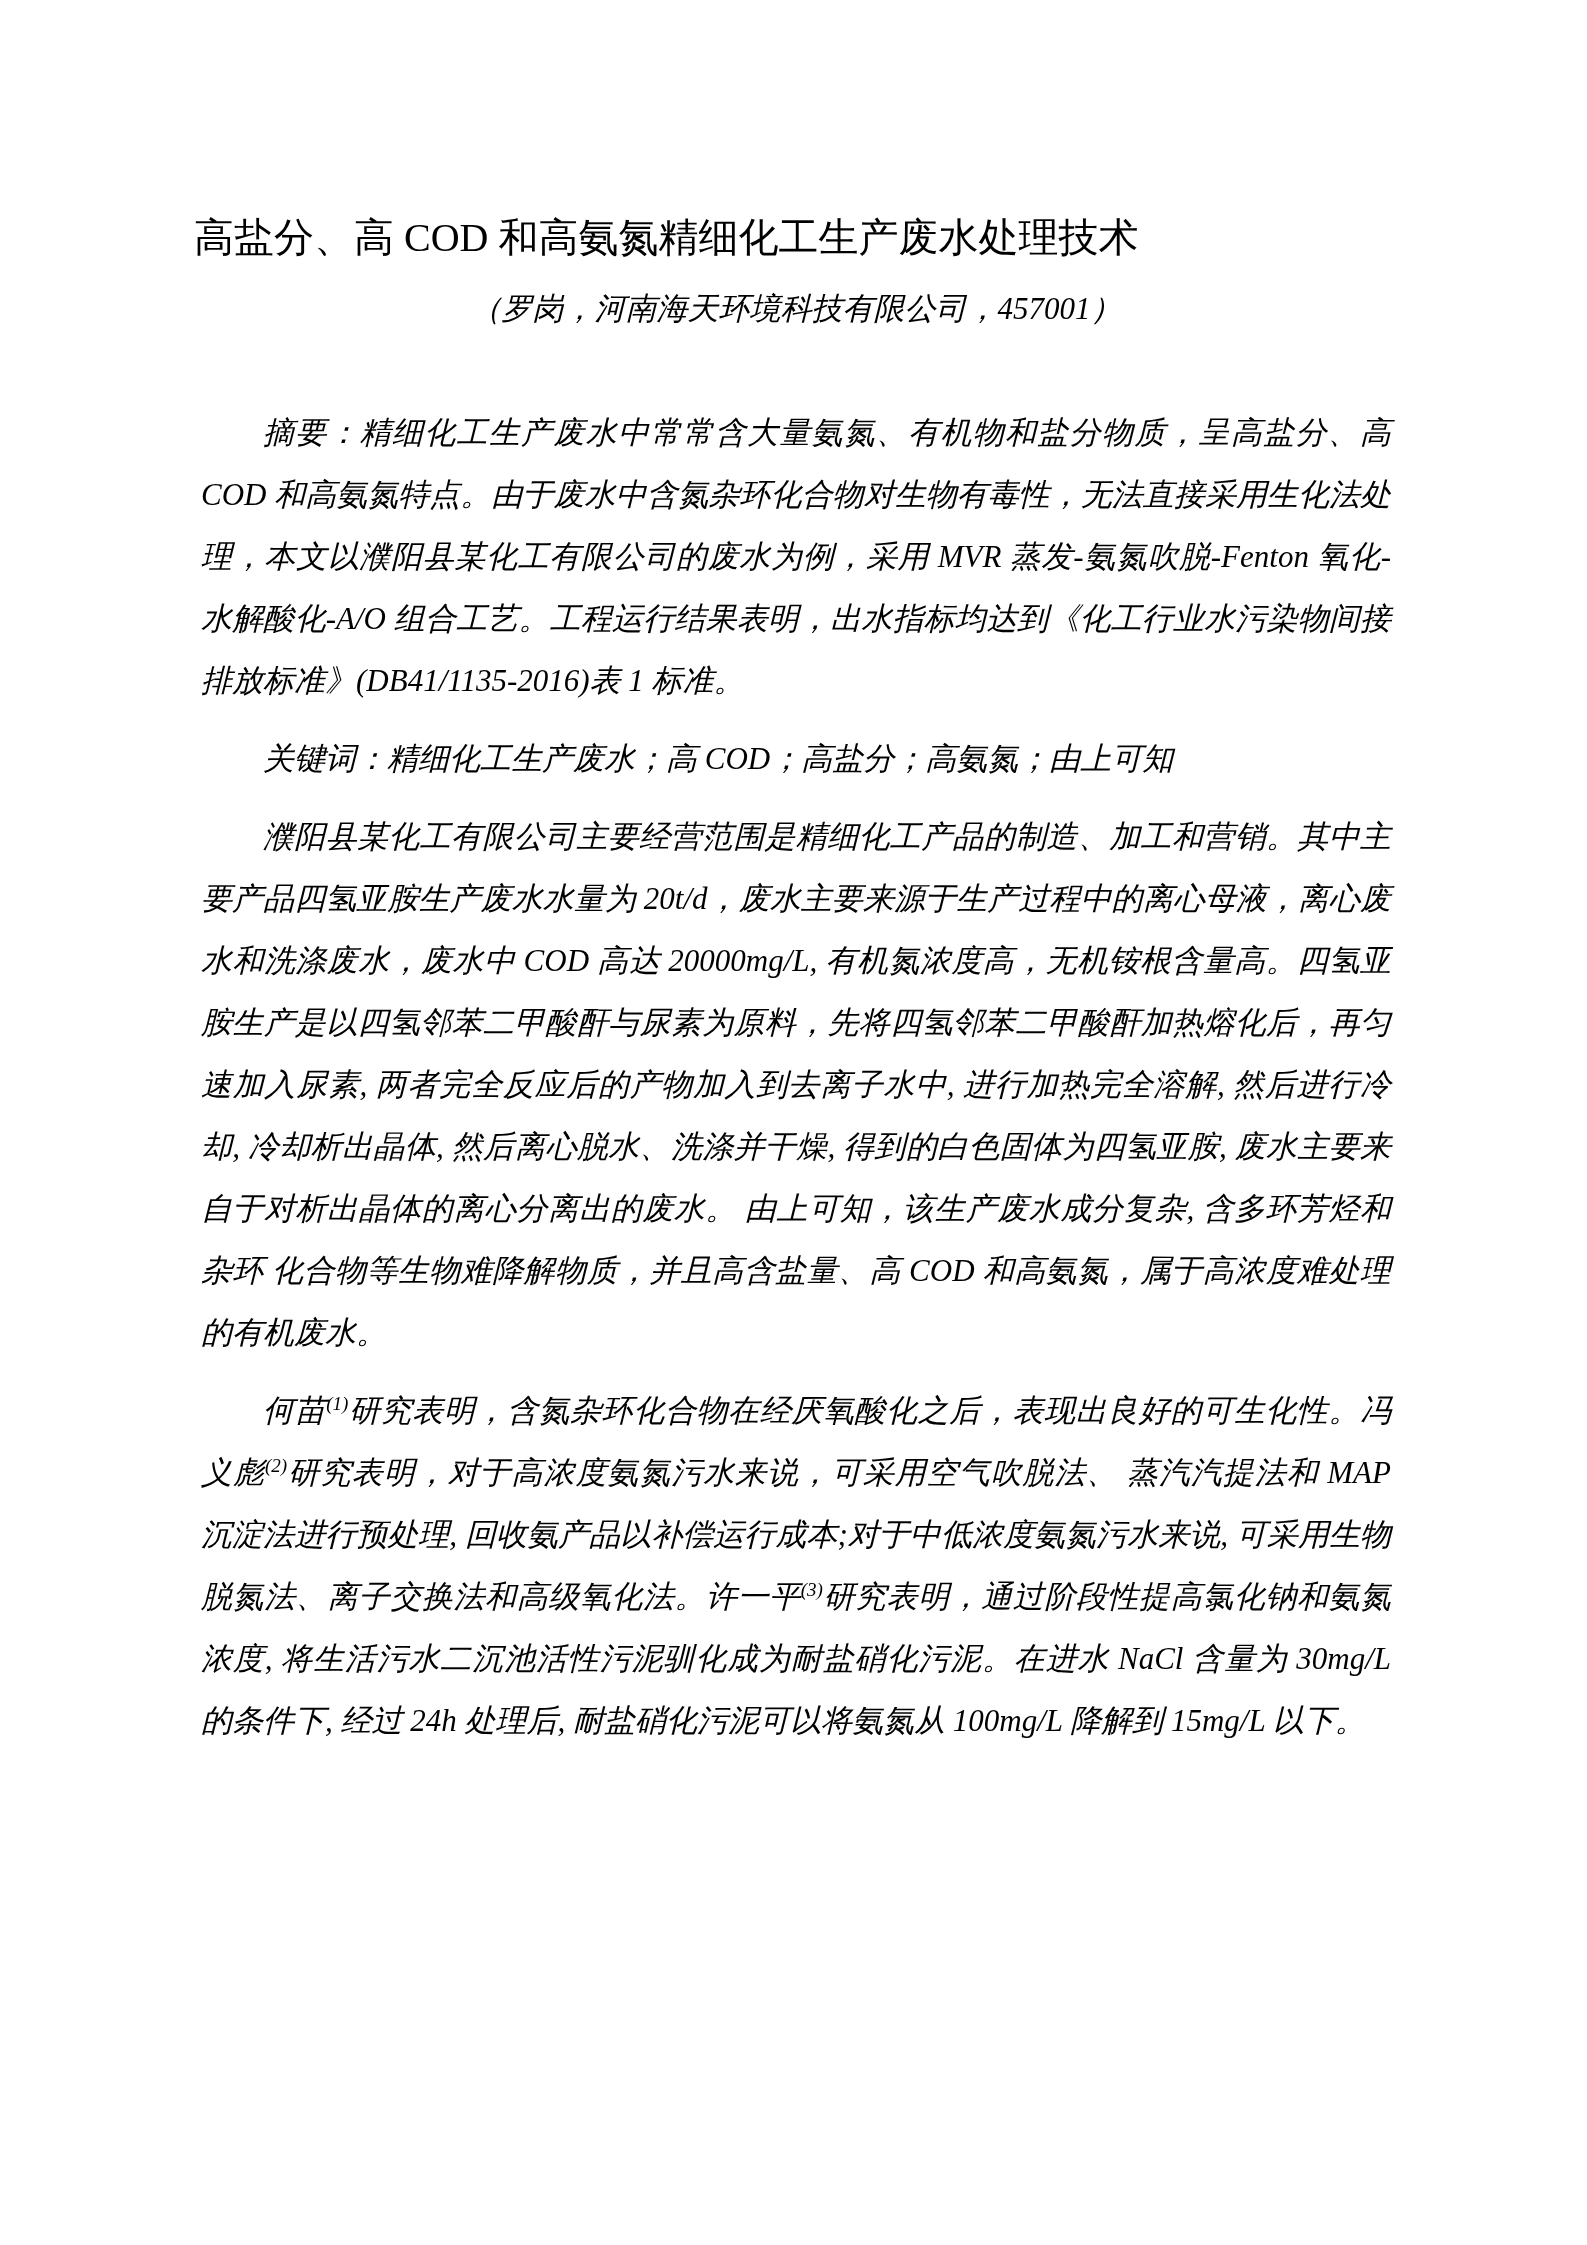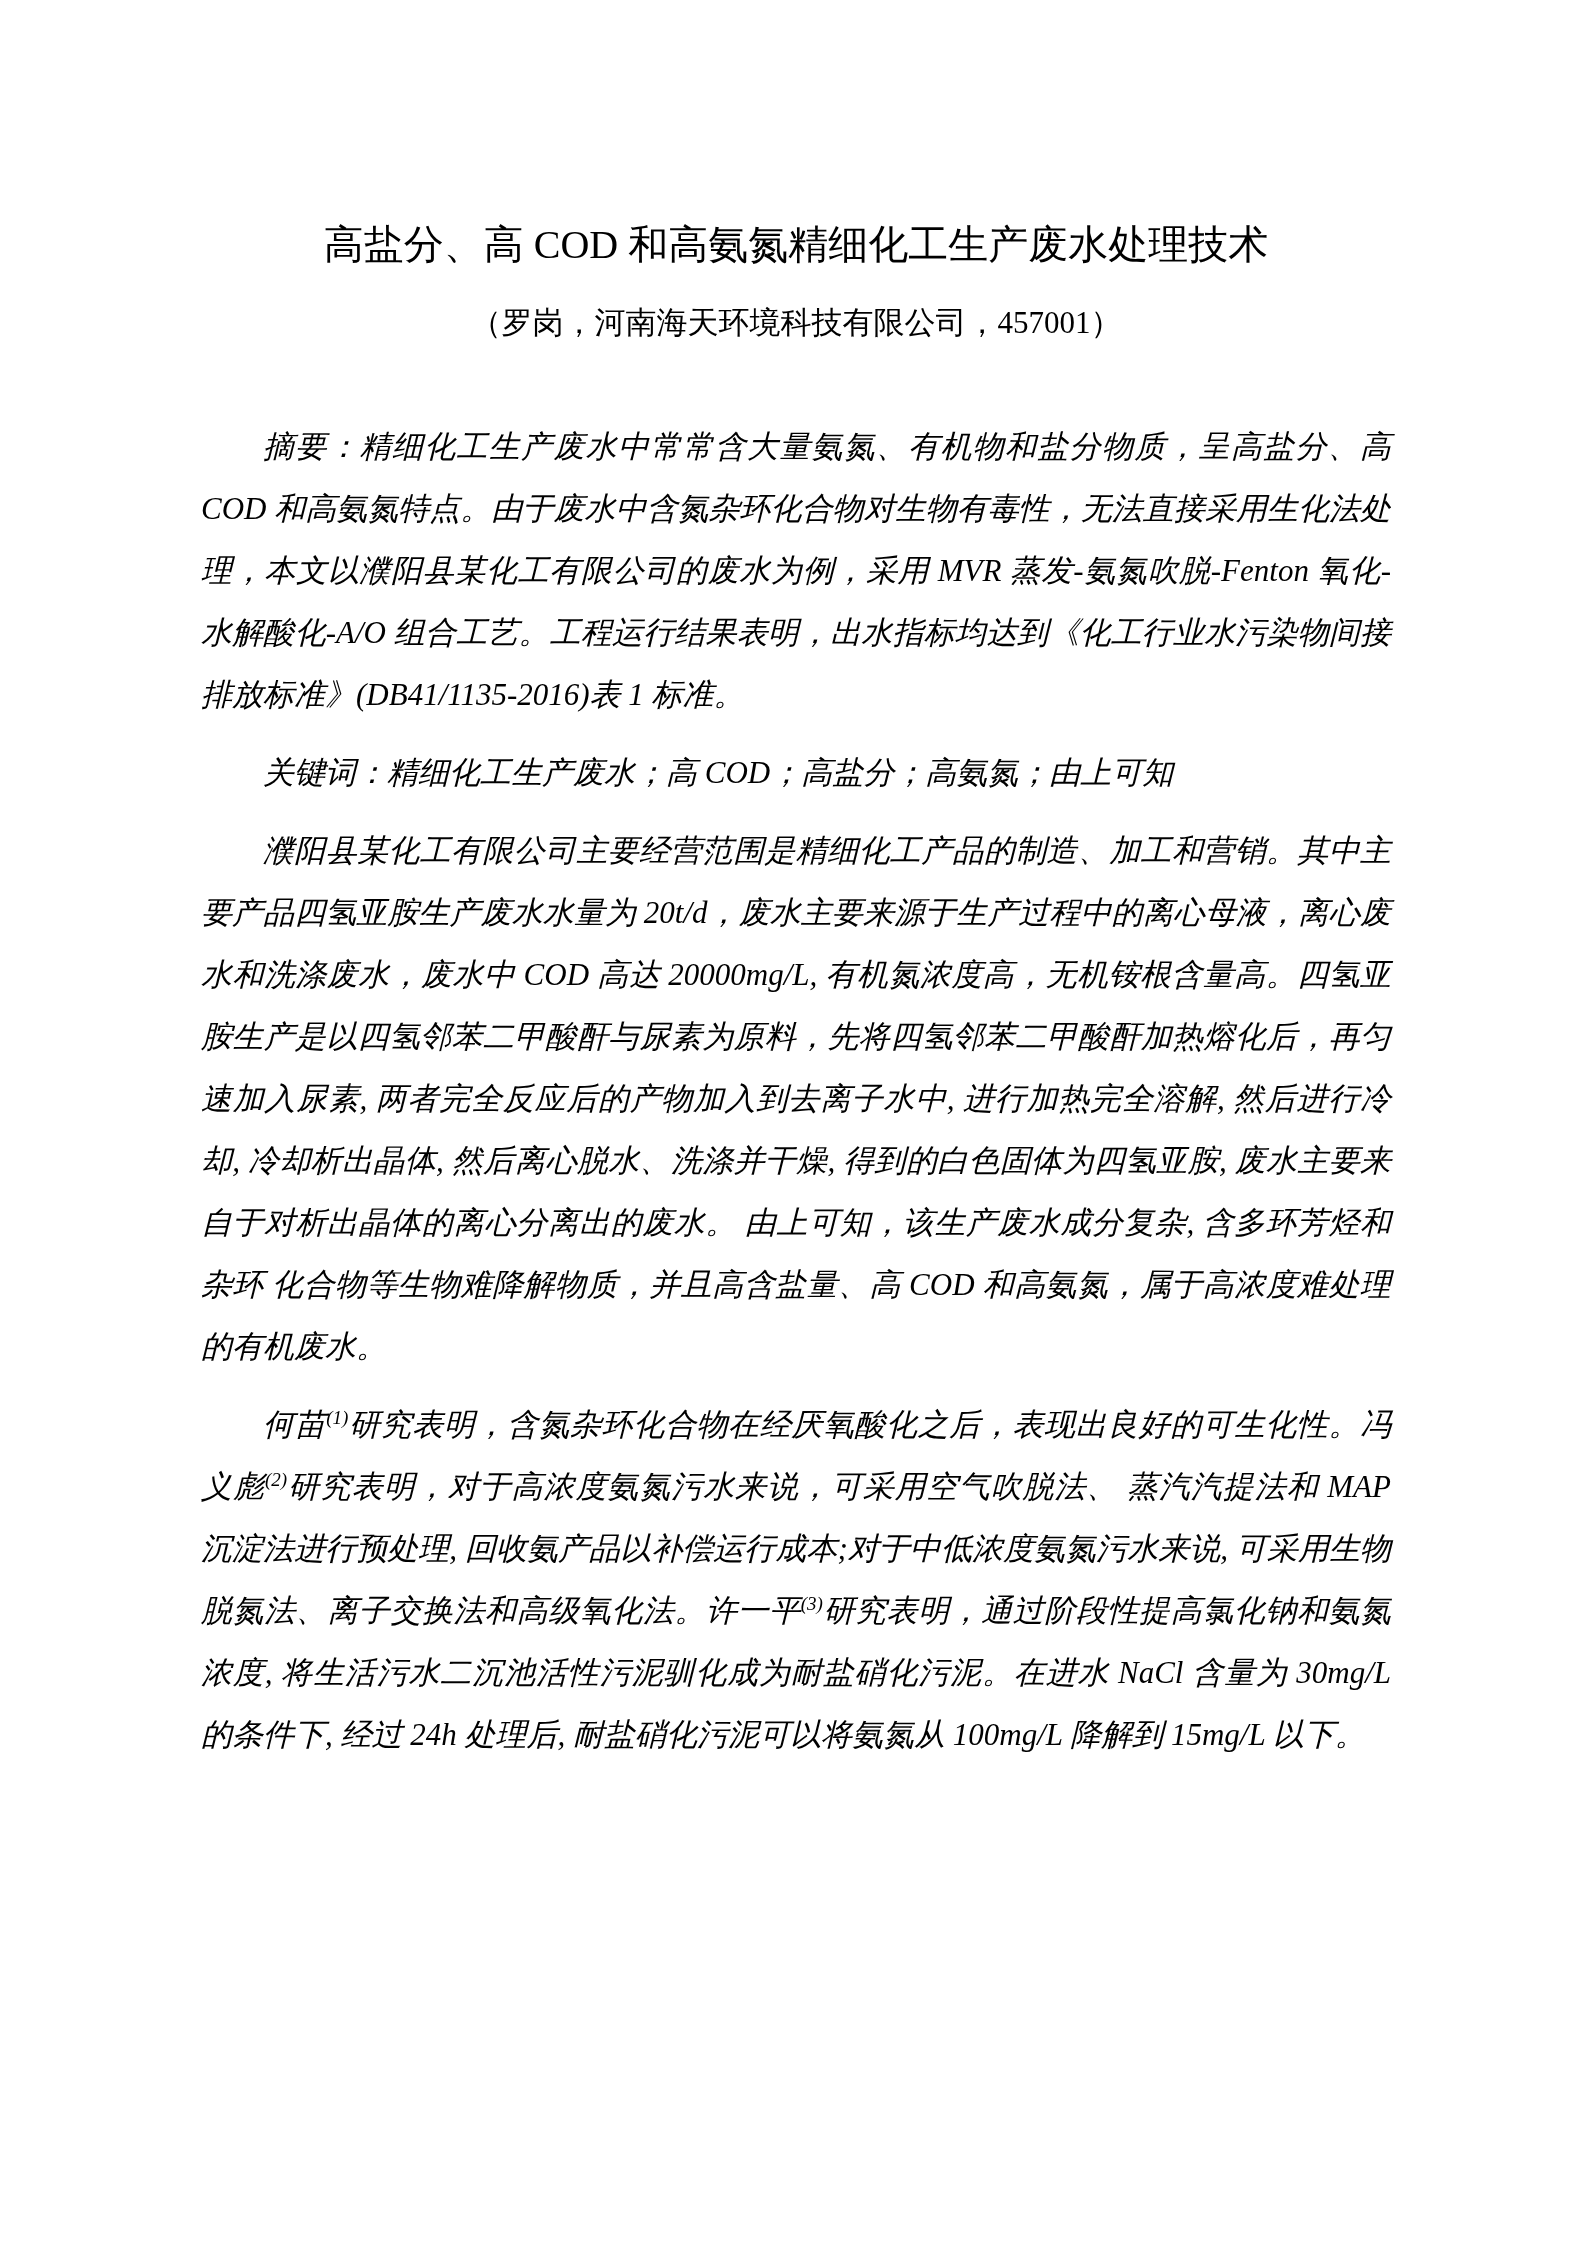--- a/index.html
+++ b/index.html
@@ -15,33 +15,33 @@
     color: #000000;
   }
   .page {
     box-sizing: border-box;
     width: 1587px;
     height: 2245px;
     padding: 198px 180px 0 185px;
     background: #ffffff;
   }
   .title {
-    margin: 16px;
+    margin: 9px;
     font-size: 40px;
     font-weight: normal;
     line-height: 62px;
-    text-align: center;
     white-space: nowrap;
   }
   .affiliation {
     margin: 0 0 62px 0;
     font-size: 31px;
     line-height: 62px;
     text-align: center;
     white-space: nowrap;
+    font-style: italic;
   }
   .para {
     margin: 16px;
     font-size: 31px;
     line-height: 62px;
     text-align: justify;
     text-indent: 62px;
     font-style: italic;
   }
   .para sup {

